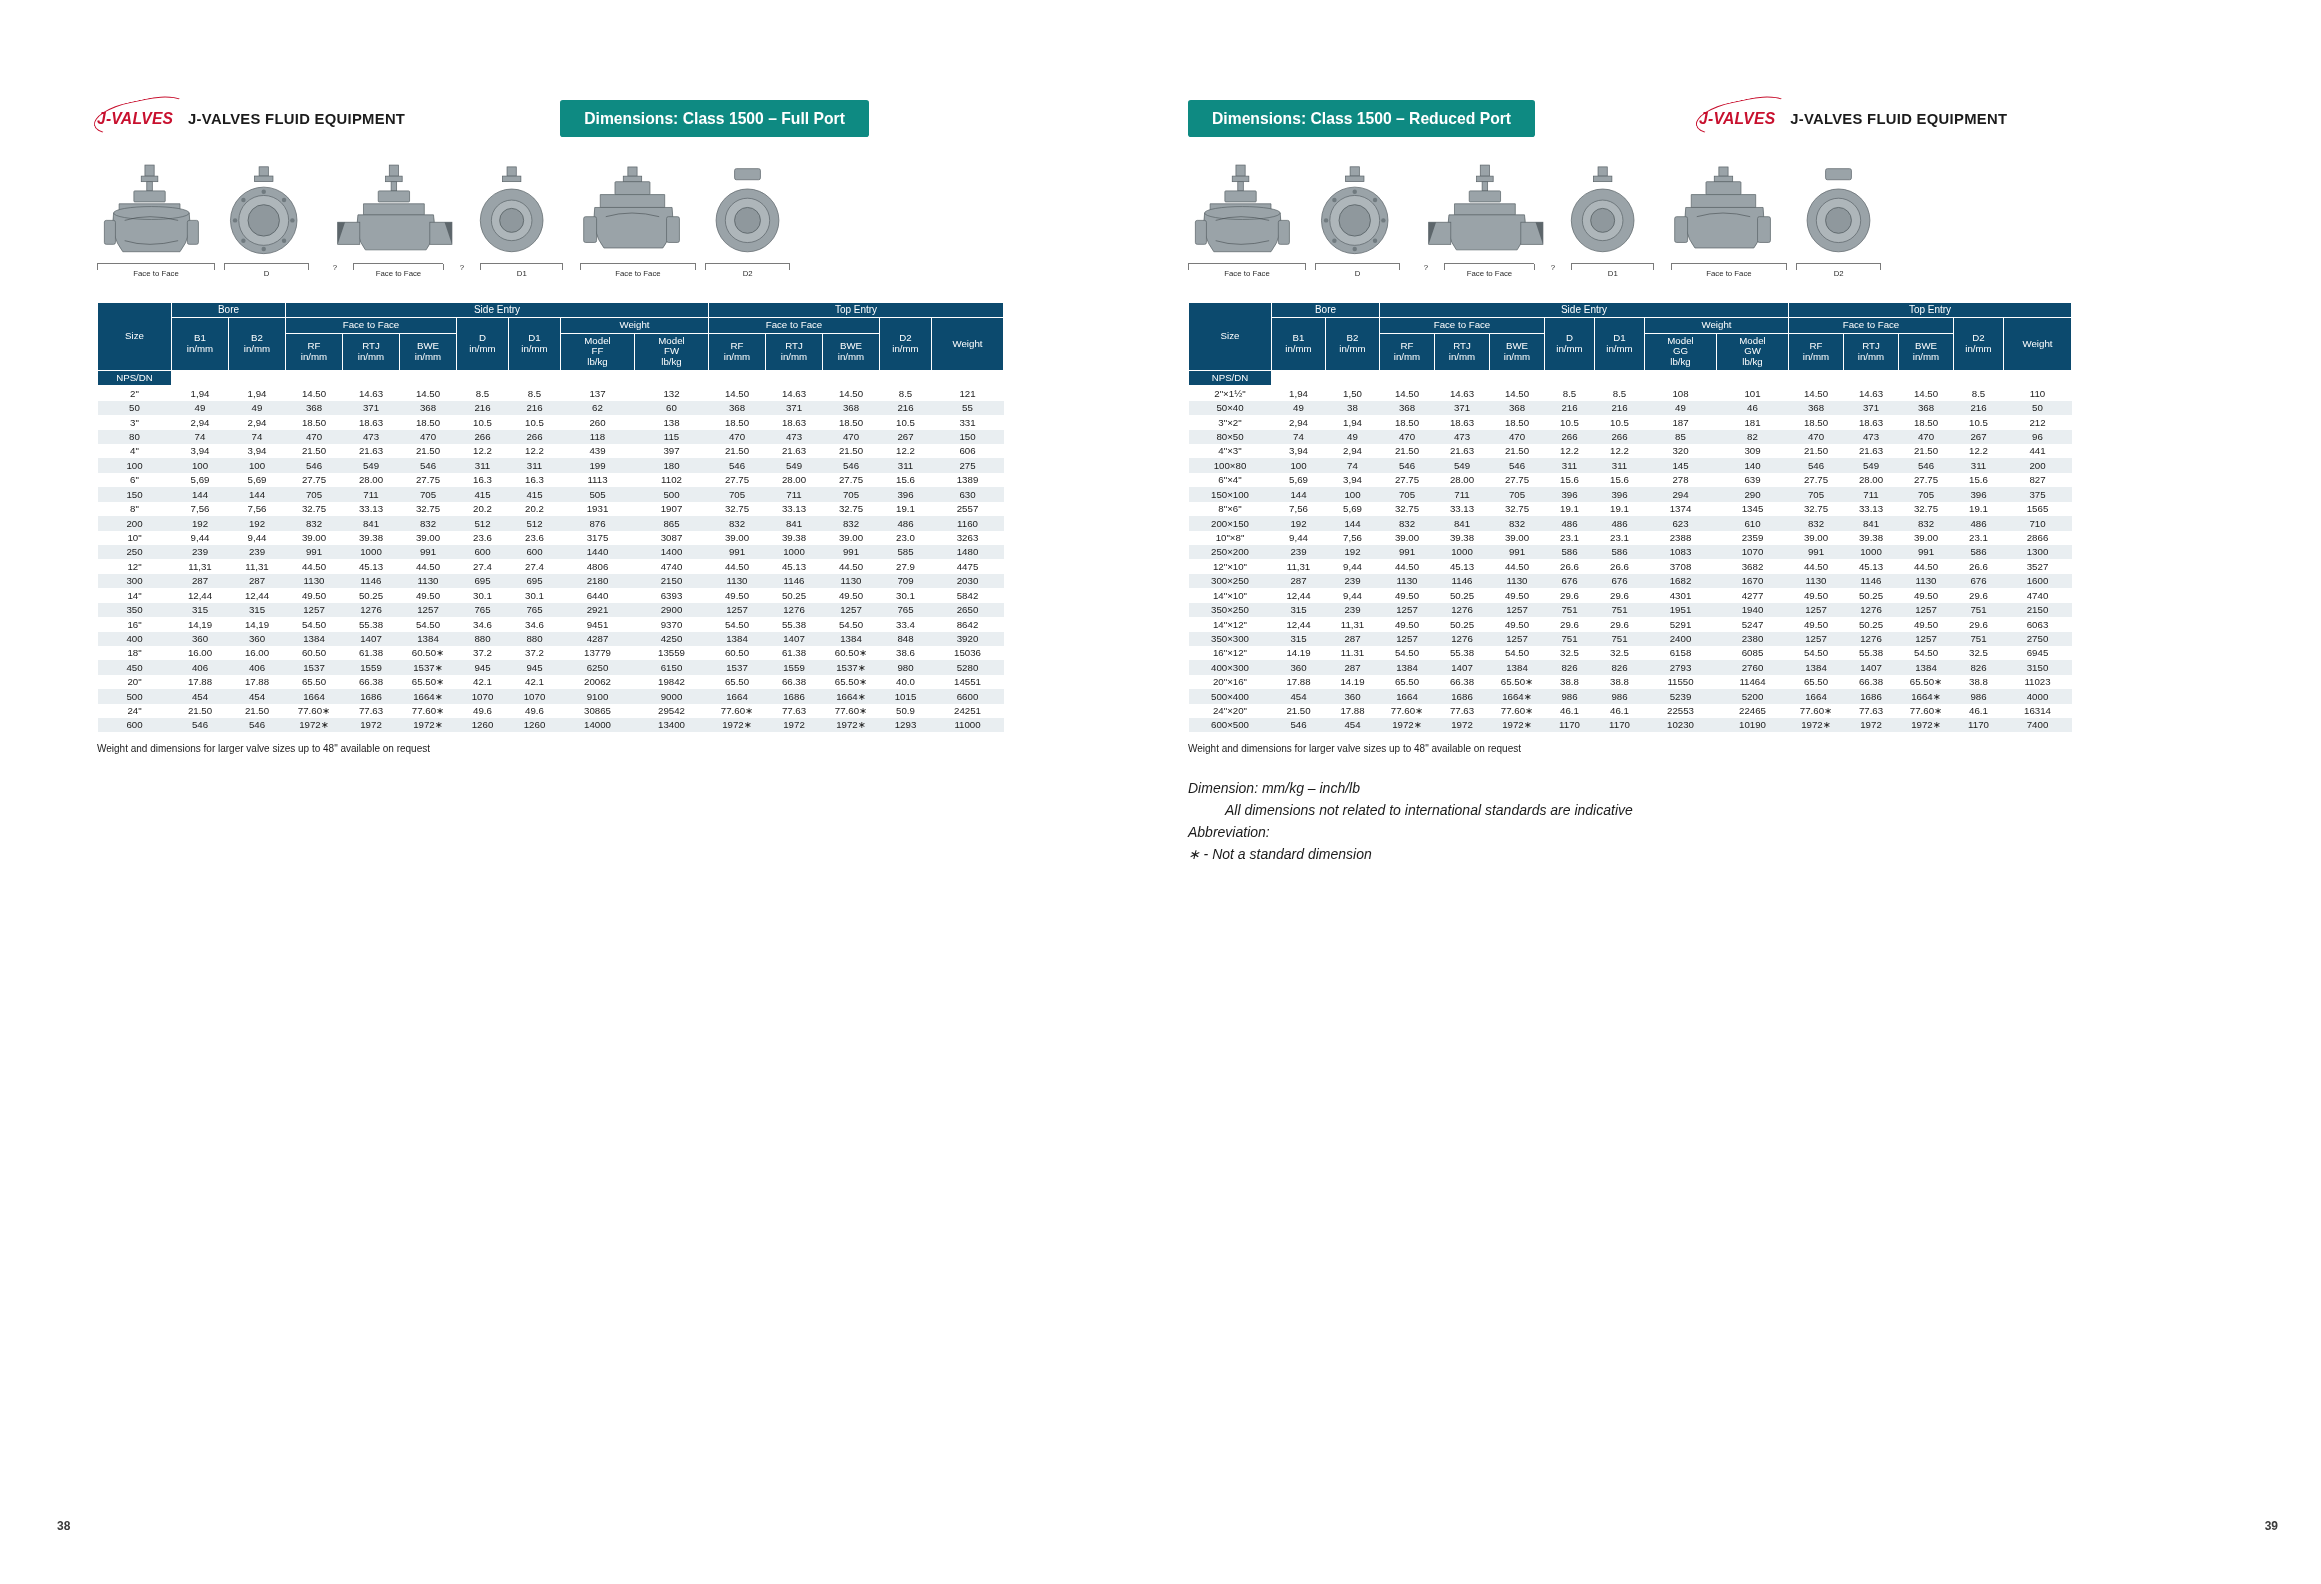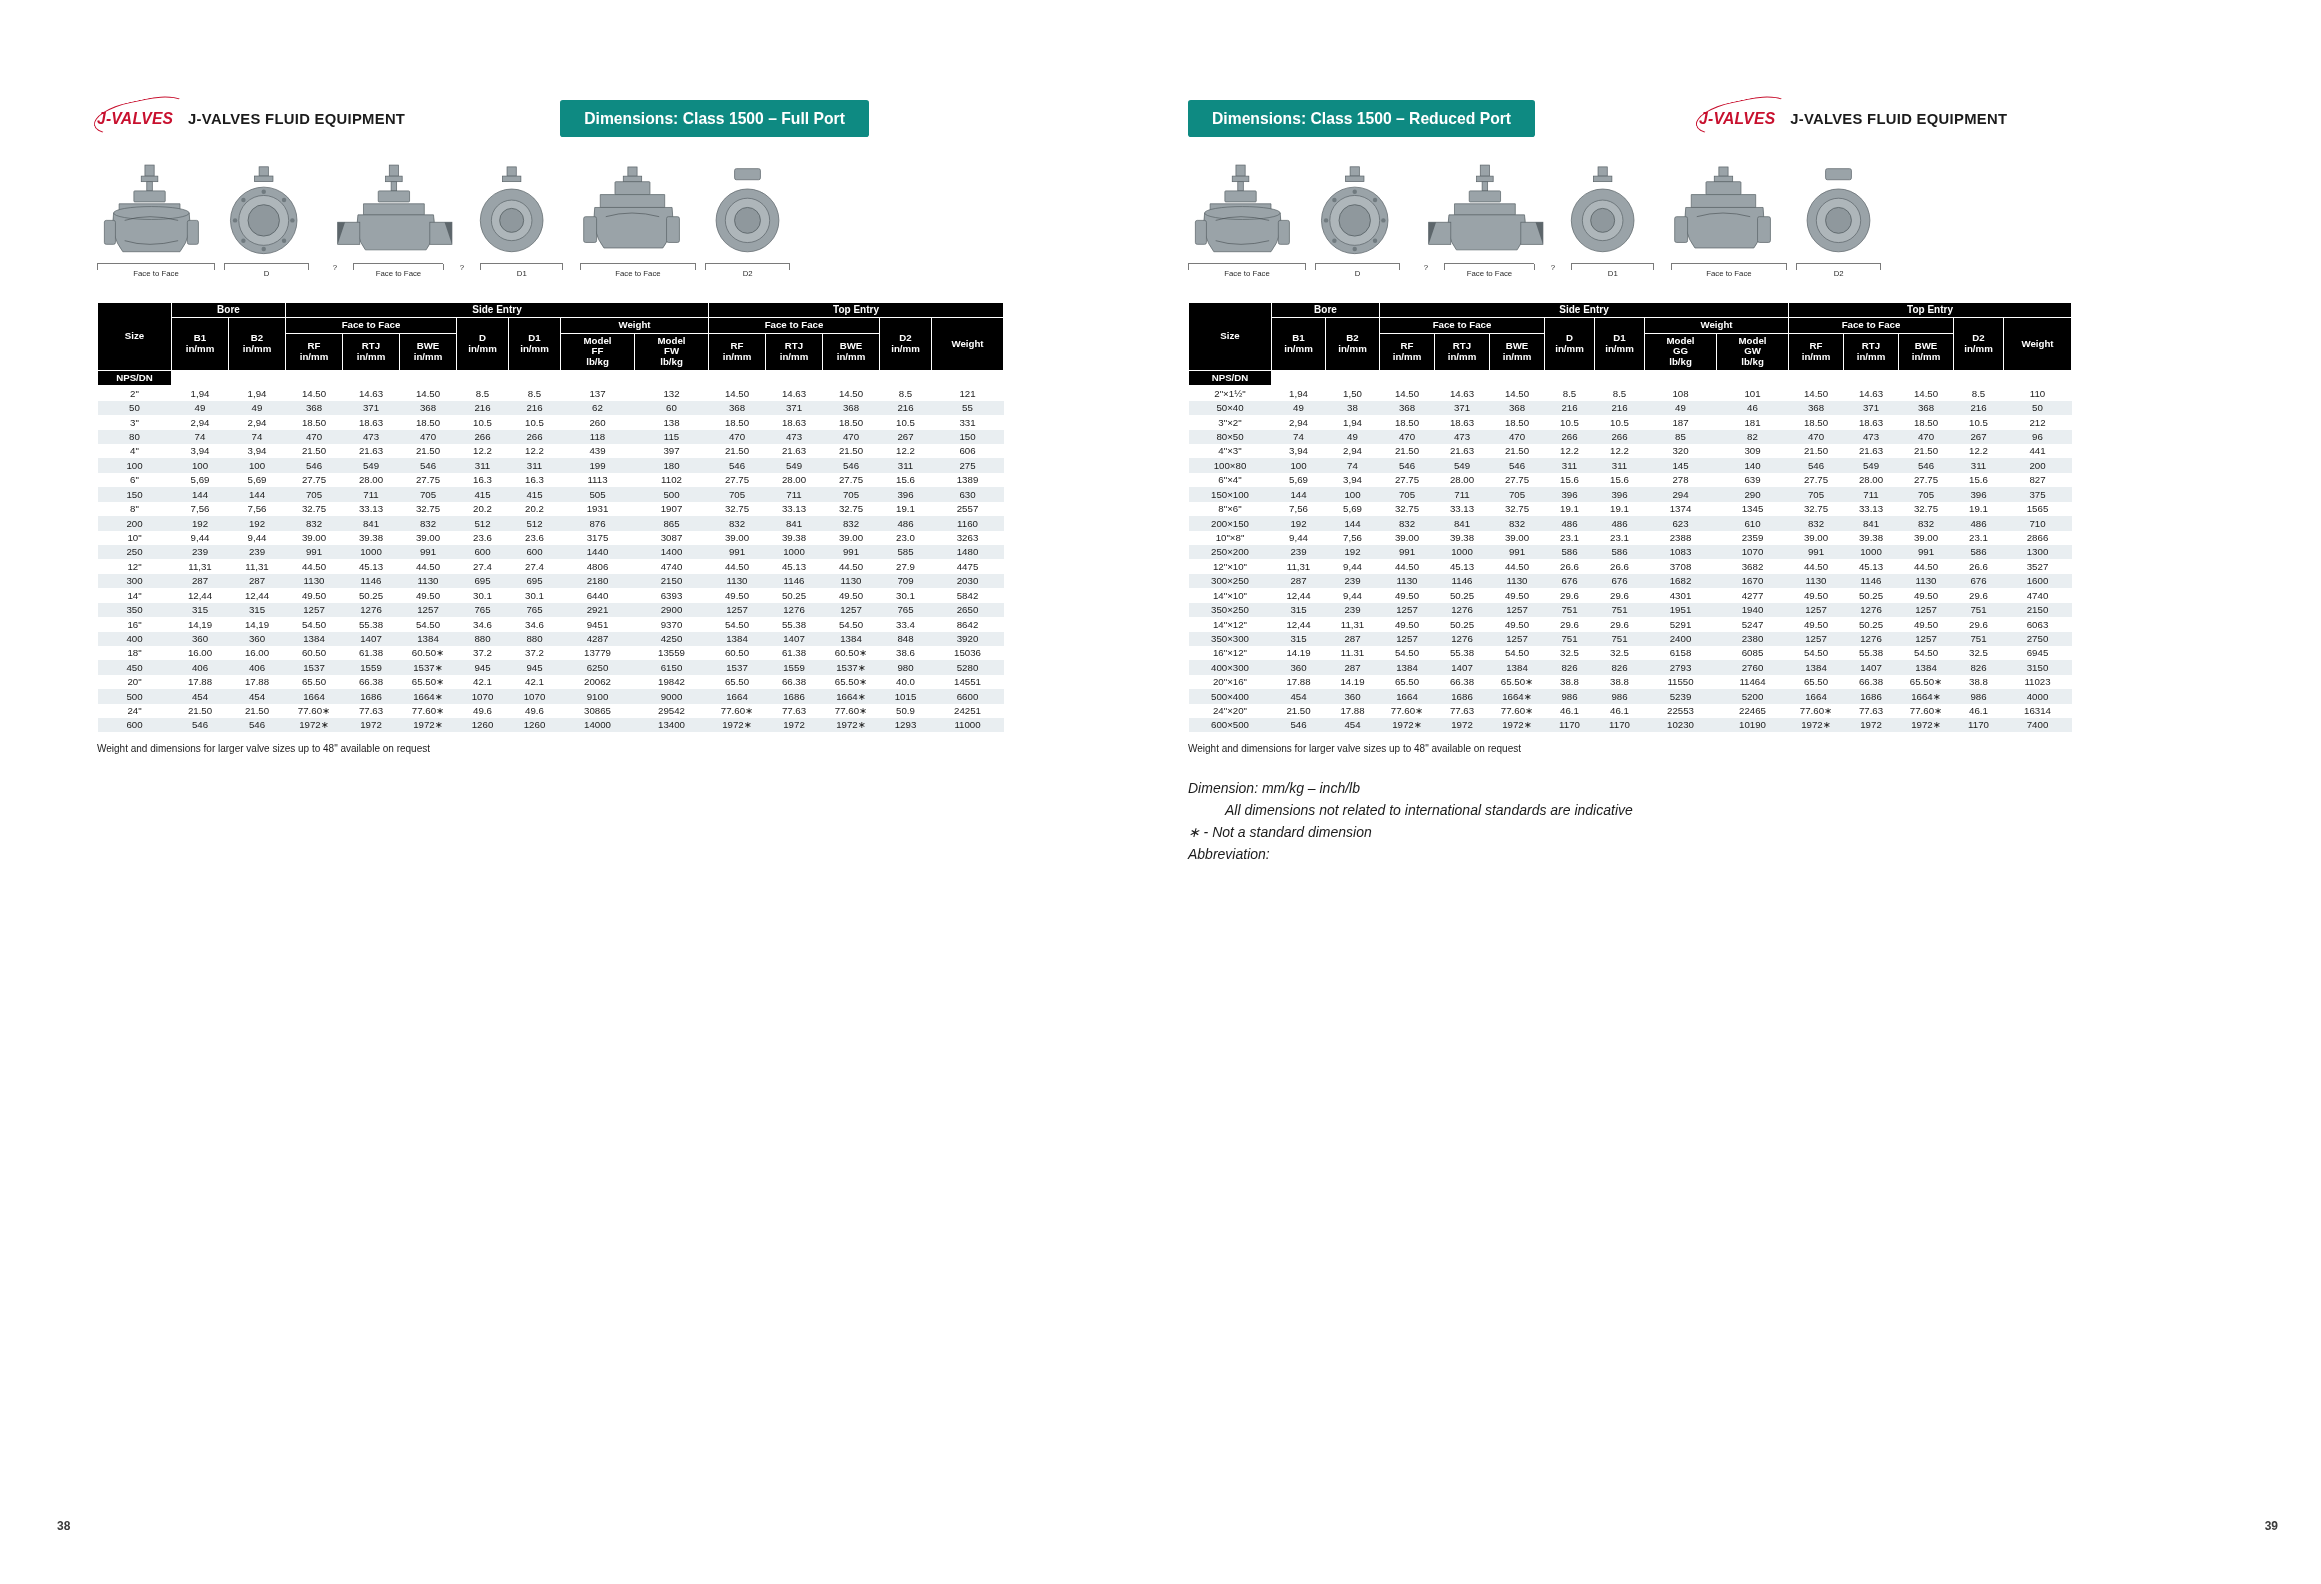--- a/index.html
+++ b/index.html
@@ -58,21 +58,21 @@
 
   
   .tablewrap { margin-top:24px; }
   .tablewrap.left { padding-left:97px; }
   .tablewrap.right { padding-left:28px; }
   table.dim {
     border-collapse:collapse; font-size:9.7px; color:#1c1c1c;
     table-layout:fixed;
   }
   table.dim th {
-    background:#000000; color:#fff; font-weight:bold; font-size:9.7px;
+    background:#0c4a6e; color:#fff; font-weight:normal; font-size:9.7px;
     border:0.9px solid #ffffff; padding:1.8px 0.9px; line-height:1.12; text-align:center;
     vertical-align:middle;
   }
   table.dim th.grp { font-size:10px; }
   table.dim td {
     border:0; padding:1.4px 1.8px; text-align:center; font-size:9.7px;
     line-height:1.2; white-space:nowrap;
   }
   table.dim tbody tr.odd td { background:#ffffff; }
   table.dim tbody tr.even td { background:#e9eef1; }
@@ -1353,21 +1353,21 @@
             </tr>
           </tbody>
       </table>
     </div>
 
     <div class="note right">Weight and dimensions for larger valve sizes up to 48" available on request</div>
 
     <div class="notes2 right" style="padding-left:28px">
       <div>Dimension: mm/kg – inch/lb</div>
       <div class="indent">All dimensions not related to international standards are indicative</div>
+      <div>Abbreviation:</div>
       <div>∗ - Not a standard dimension</div>
-      <div>Abbreviation:</div>
     </div>
 
     <div class="pagenum r">39</div>
   </div>
 
 </div>
 
 
 </body></html>

